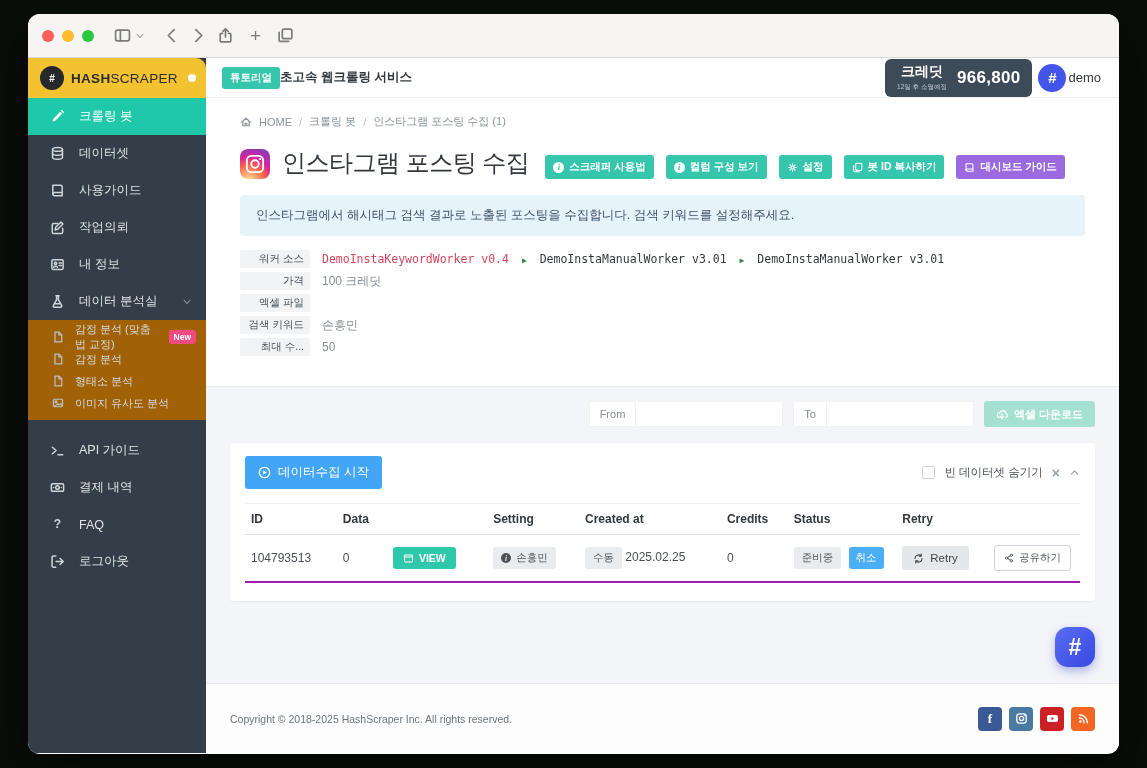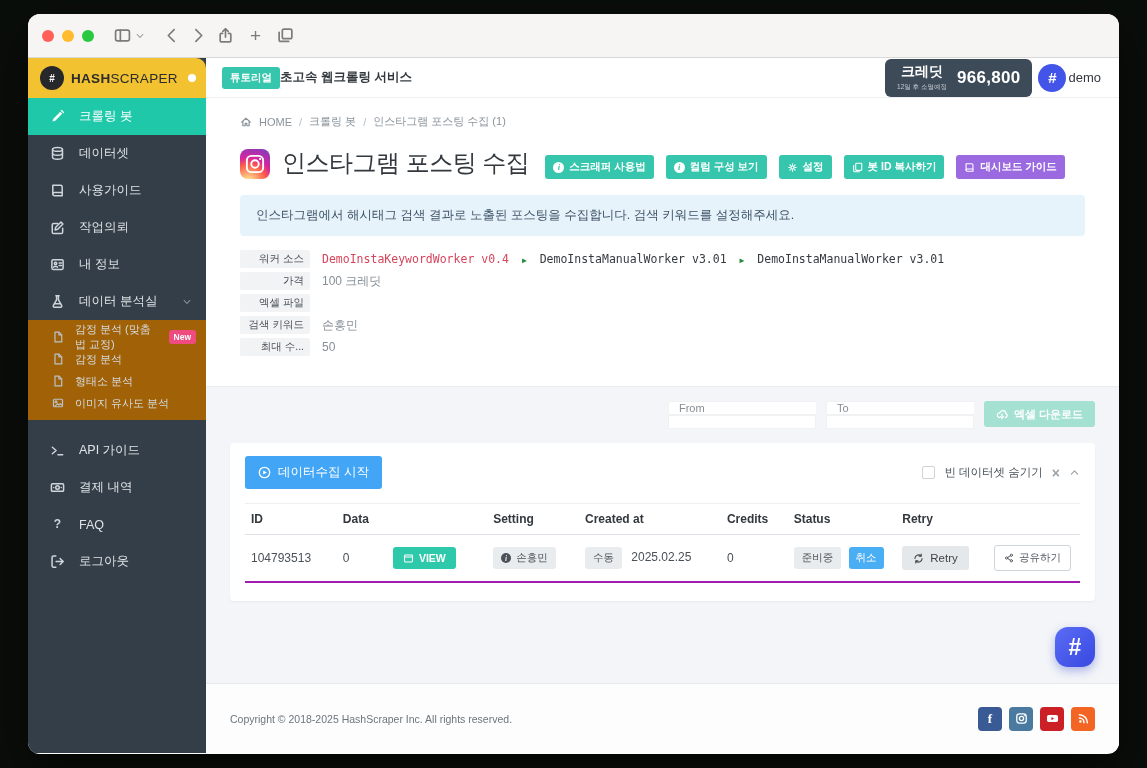--- a/index.html
+++ b/index.html
@@ -92,21 +92,21 @@
   .detail-label { width:70px; background:#f1f3f5; border-radius:2px; text-align:right;
     font-size:10.5px; color:#495057; padding:2px 6px 2px 2px; margin-right:12px; flex:0 0 auto; }
   .detail-value { font-size:12px; color:#868e96; }
   .mono { font-family:"DejaVu Sans Mono","Liberation Mono",monospace; font-size:11.5px; }
   .worker-link { color:#d6455c; cursor:pointer; }
   .worker-arrow { color:#2b8a3e; font-size:8px; margin:0 6px; }
   .worker-rest { color:#343a40; }
 
   .gray-section { background:#f3f5f8; flex:1; border-top:1px solid #ebedf0; }
   .filter-row { display:flex; justify-content:flex-end; align-items:center; margin:14px 24px 0; }
-  .fgroup { display:flex; height:26px;flex-direction:column; }
+  .fgroup { display:flex; height:26px; }
   .flabel { background:#fff; border:1px solid #f0f1f3; border-right:none; color:#868e96;
     font-size:11px; display:flex; align-items:center; padding:0 10px; border-radius:2px 0 0 2px; }
   .finput { width:148px; height:26px; border:1px solid #f0f1f3; border-radius:0 2px 2px 0;
     font-size:11px; padding:0 8px; color:#495057; background:#fff; }
   .btn-excel { display:inline-flex; align-items:center; gap:6px; background:#a5e1d2; color:#fff;
     border:none; border-radius:3px; font-size:11px; font-weight:bold; padding:0 12px; height:26px;
     margin-left:10px; cursor:pointer; }
   .btn-excel .wic { width:12px; height:12px; }
 
   .card { background:#fff; border-radius:4px; margin:16px 24px; padding:13px 15px 18px;
@@ -131,21 +131,21 @@
   .btn-view { display:inline-flex; align-items:center; gap:5px; background:#2ec9ab; color:#fff;
     font-size:10.5px; font-weight:bold; border:none; border-radius:3px; padding:5px 10px; cursor:pointer; }
   .btn-view .wic{ width:11px; height:11px; }
   .badge-gray { display:inline-flex; align-items:center; gap:5px; background:#e9ecef; color:#495057;
     font-size:10.5px; border-radius:3px; padding:4px 8px; }
   .info-dot-dark { width:10px; height:10px; border-radius:50%; background:#495057; color:#e9ecef;
     font-size:7.5px; font-weight:800; display:inline-flex; align-items:center; justify-content:center;
     font-family:"Liberation Serif","DejaVu Serif",serif; font-style:italic; }
   .badge-blue { display:inline-block; background:#49aef3; color:#fff; font-size:10.5px;
     border-radius:3px; padding:4px 7px; margin-left:4px; }
-  .created-date { margin-left:6px; color:#495057; }
+  .created-date { color:#495057; }
   .btn-retry { display:inline-flex; align-items:center; gap:6px; background:#e4e8eb; color:#3e454c;
     font-size:11.5px; border:none; border-radius:3px; padding:6px 11px; cursor:pointer; }
   .btn-retry .wic{ width:11px; height:11px; }
   .btn-share { display:inline-flex; align-items:center; gap:5px; background:#fff; color:#555c63;
     font-size:10.5px; border:1px solid #ced4da; border-radius:3px; padding:5px 9px; cursor:pointer; }
   .btn-share .wic{ width:10px; height:10px; }
 
   footer { background:#fdfdfd; border-top:1px solid #e9e9e9; height:70px; display:flex;
     align-items:center; padding:0 24px; }
   .copyright { font-size:10.5px; color:#6c757d; }

